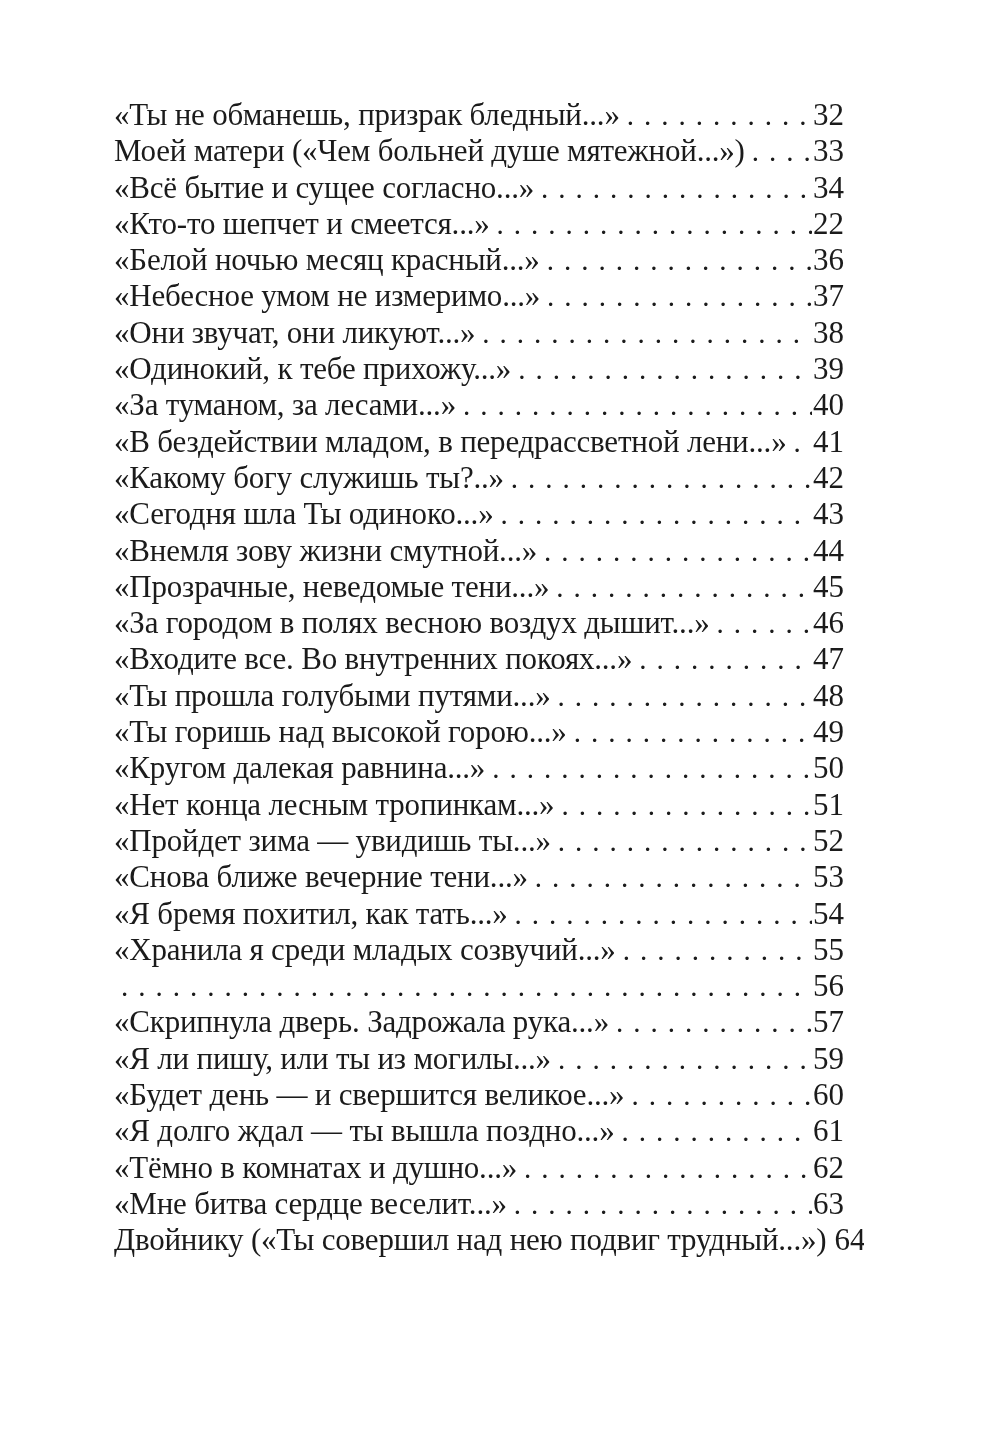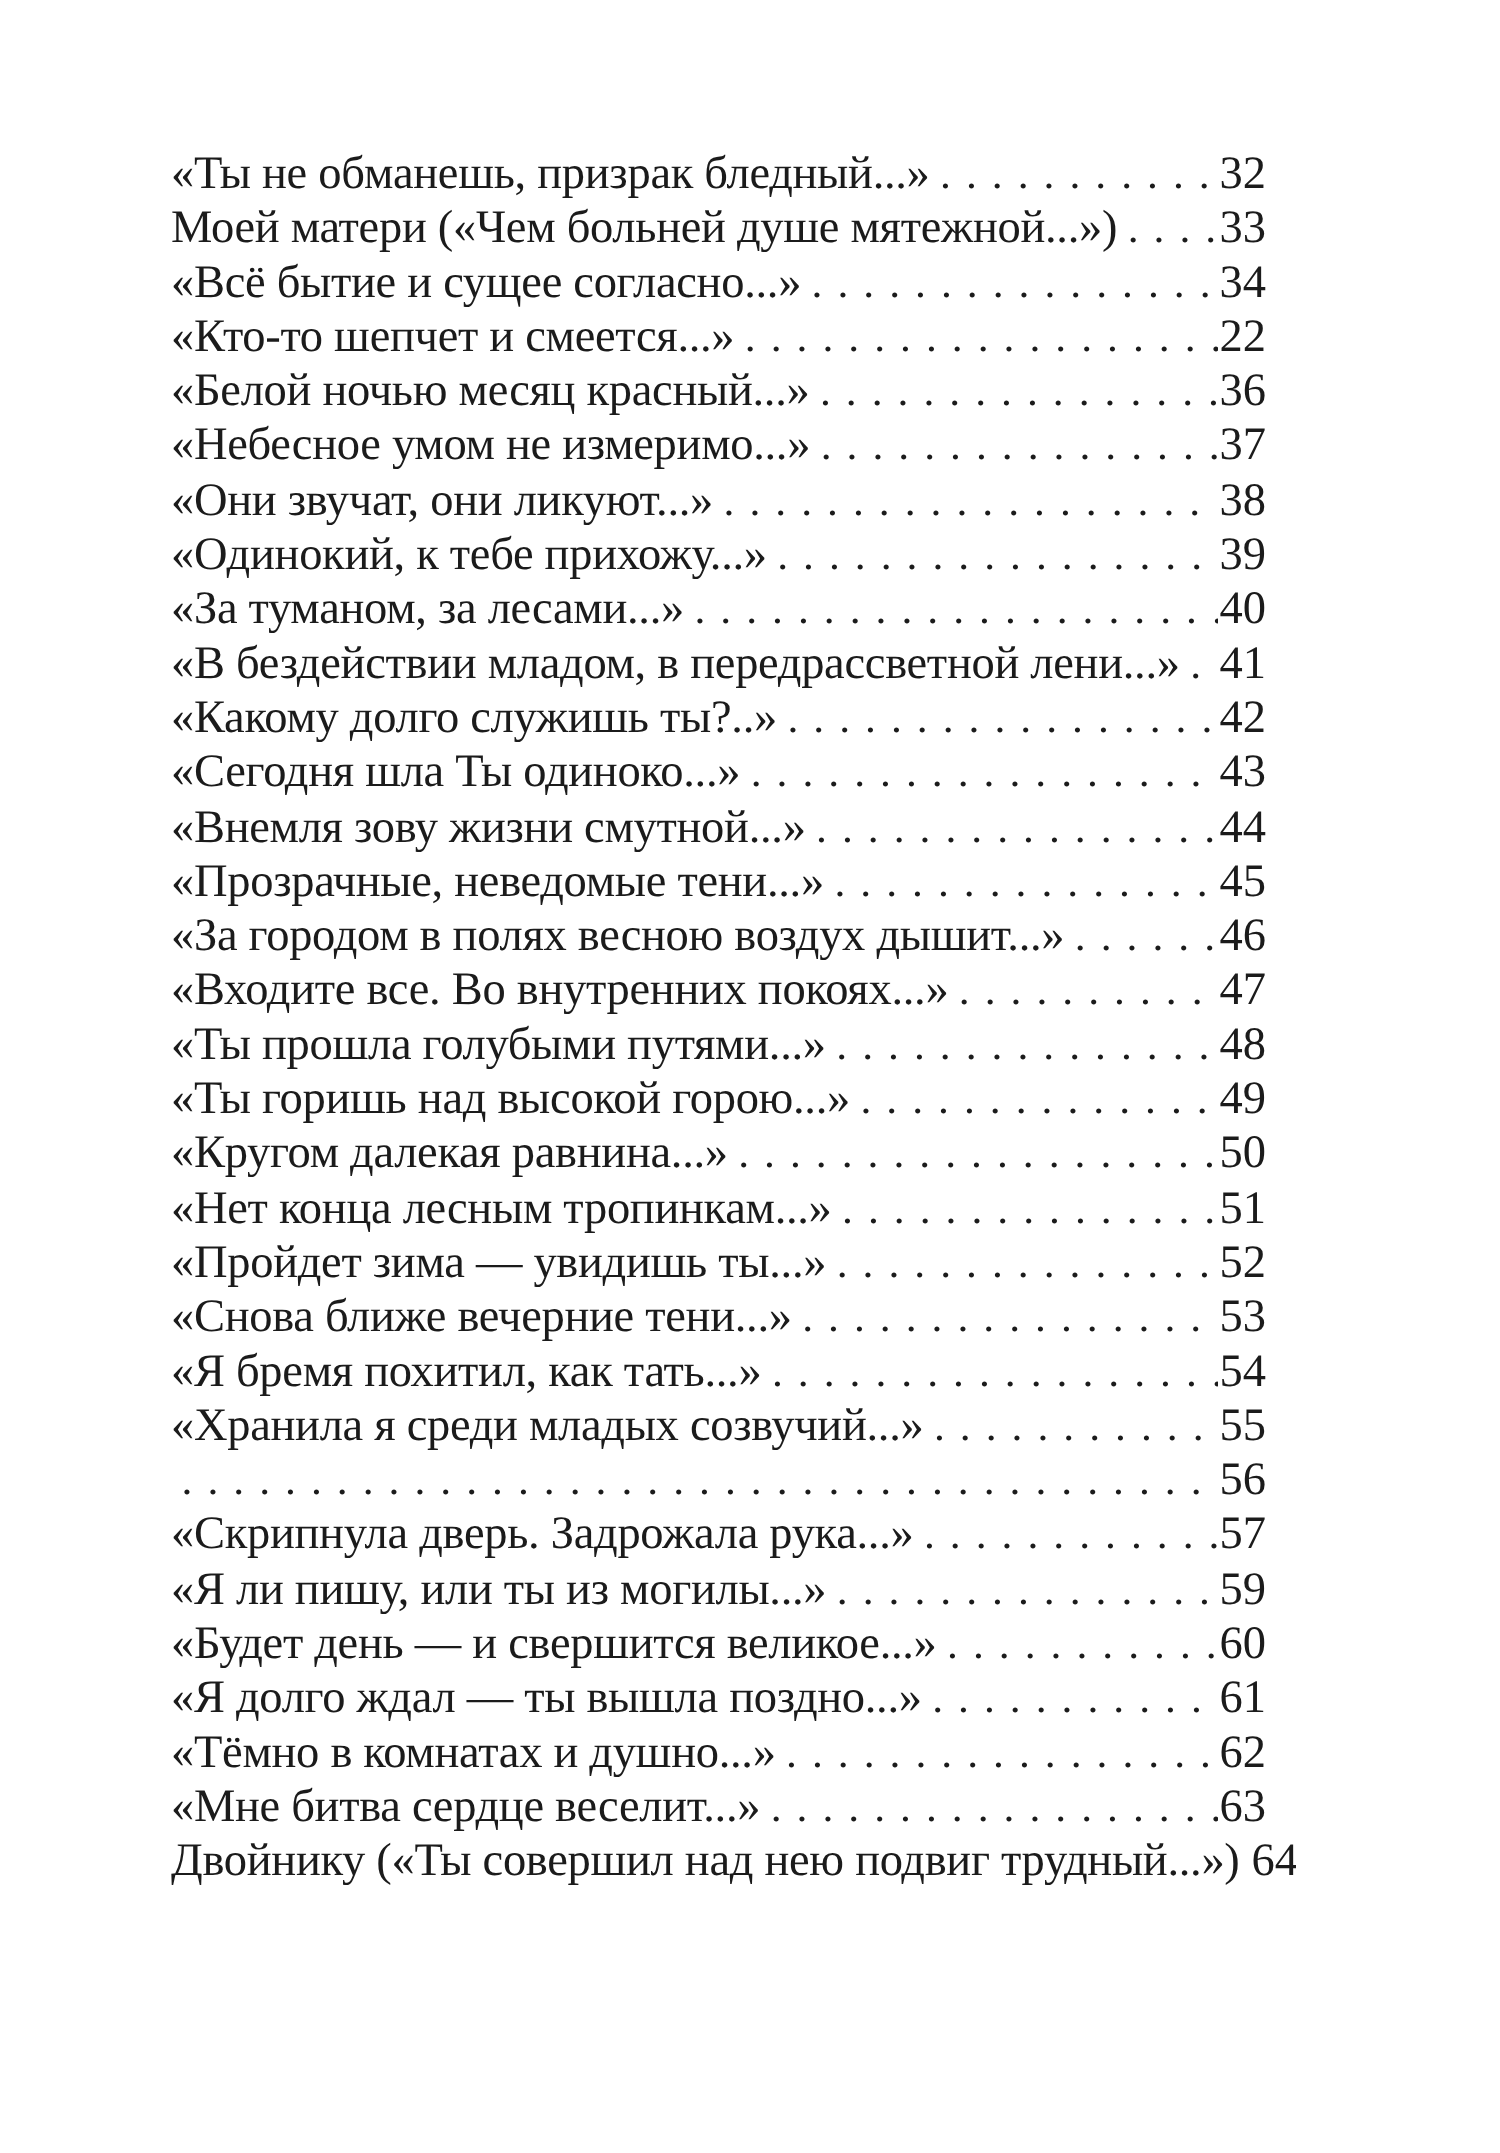--- a/index.html
+++ b/index.html
@@ -120,21 +120,21 @@
     <span class="pnum">40</span>
   </div>
 
   <div class="row">
     <span class="title">«В бездействии младом, в передрассветной лени...»</span>
     <span class="dots"></span>
     <span class="pnum">41</span>
   </div>
 
   <div class="row">
-    <span class="title">«Какому долго служишь ты?..»</span>
+    <span class="title">«Какому богу служишь ты?..»</span>
     <span class="dots"></span>
     <span class="pnum">42</span>
   </div>
 
   <div class="row">
     <span class="title">«Сегодня шла Ты одиноко...»</span>
     <span class="dots"></span>
     <span class="pnum">43</span>
   </div>
 

